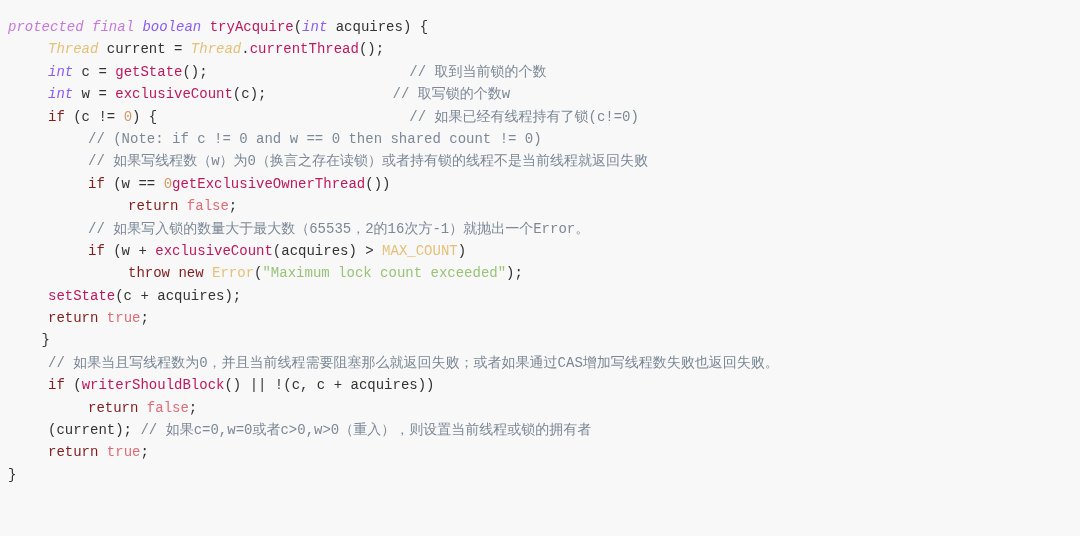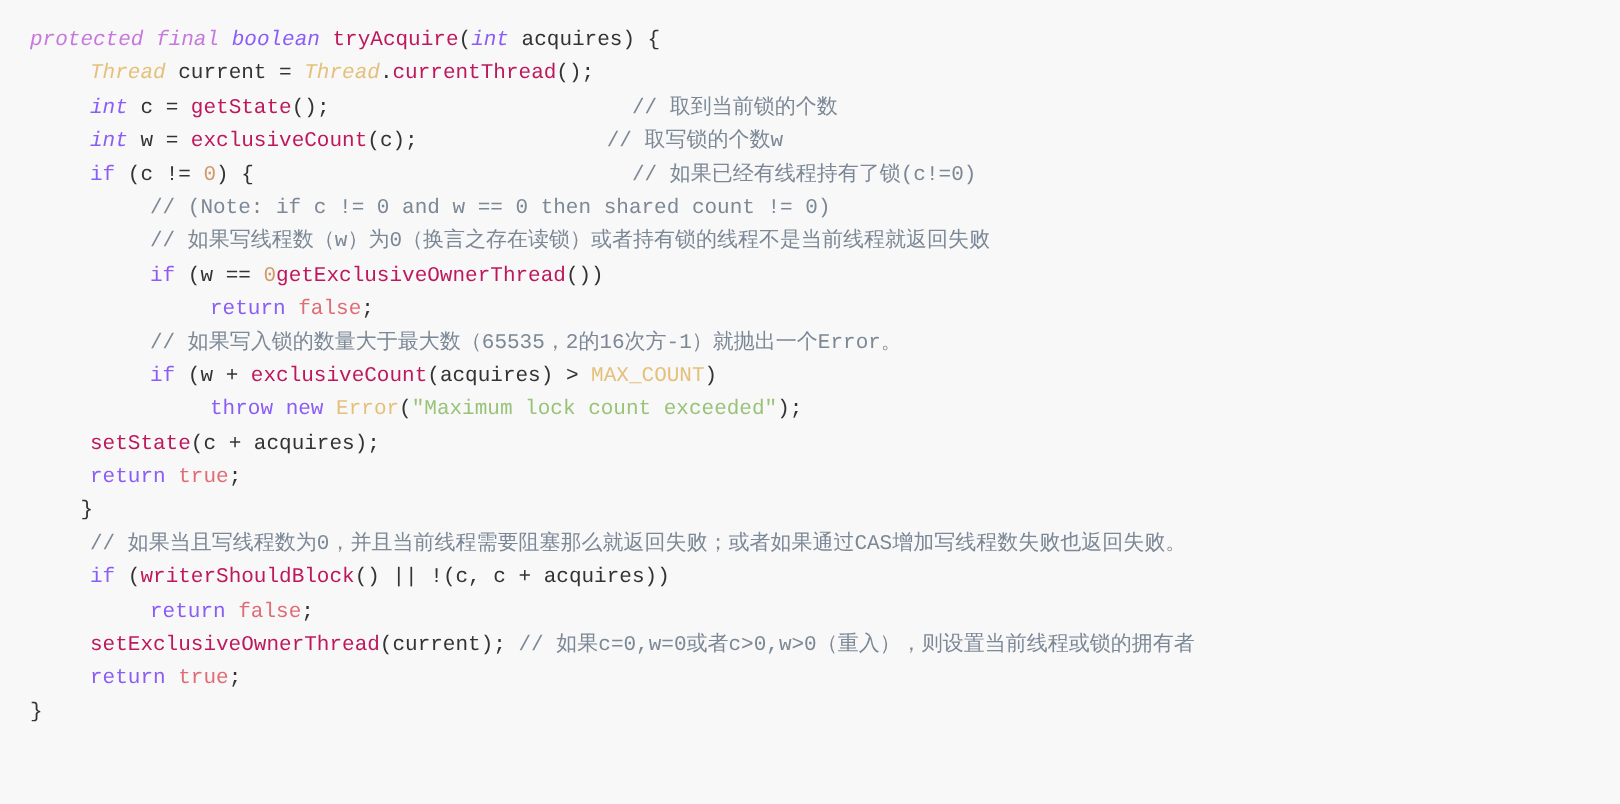--- a/index.html
+++ b/index.html
@@ -7,31 +7,31 @@
       background: #f8f8f8;
       font-family: 'Courier New', Courier, monospace;
       font-size: 14px;
       line-height: 1.6;
       width: 1080px;
       min-height: 536px;
       overflow: hidden;
     }
     .code-block {
       background: #f8f8f8;
-      padding: 16px 20px;
+      padding: 16px 8px;
       width: 932px;
       min-height: 536px;
     }
     .line {
       display: flex;
       white-space: pre;
       flex-wrap: nowrap;
     }
     
-    .kw { color: #8b5cf6; } 
+    .kw { color: #7f1d1d; } 
     .fn { color: #be185d; } 
     .italic-kw { color: #c678dd; font-style: italic; }
     .italic-blue { color: #8b5cf6; font-style: italic; }
     .italic-class { color: #e5c07b; font-style: italic; }
     .cls { color: #e5c07b; } 
     .str { color: #98c379; } 
     .comment { color: #7c8896; }
     .bool-val { color: #e06c75; } 
     .const { color: #e5c07b; } 
     .plain { color: #333; }
@@ -80,19 +80,19 @@
 <div class="line"></div>
 
 <div class="line"><span class="indent1"></span><span class="comment">// 如果当且写线程数为0，并且当前线程需要阻塞那么就返回失败；或者如果通过CAS增加写线程数失败也返回失败。</span></div>
 
 <div class="line"><span class="indent1"></span><span class="kw">if</span><span class="plain"> (</span><span class="fn">writerShouldBlock</span><span class="plain">() || !</span><span class="plain">(c, c + acquires))</span></div>
 
 <div class="line"><span class="indent2"></span><span class="kw">return</span><span class="plain"> </span><span class="bool-val">false</span><span class="plain">;</span></div>
 
 <div class="line"></div>
 
-<div class="line"><span class="indent1"></span><span class="fn">setExclusiveOwnerThread</span><span class="plain">(current); </span><span class="comment">// 如果c=0,w=0或者c&gt;0,w&gt;0（重入），则设置当前线程或锁的拥有者</span></div>
+<div class="line"><span class="indent1"></span><span class="plain">(current); </span><span class="comment">// 如果c=0,w=0或者c&gt;0,w&gt;0（重入），则设置当前线程或锁的拥有者</span></div>
 
 <div class="line"><span class="indent1"></span><span class="kw">return</span><span class="plain"> </span><span class="bool-val">true</span><span class="plain">;</span></div>
 
 <div class="line"><span class="plain">}</span></div>
 
 </div>
 
 </body></html>

